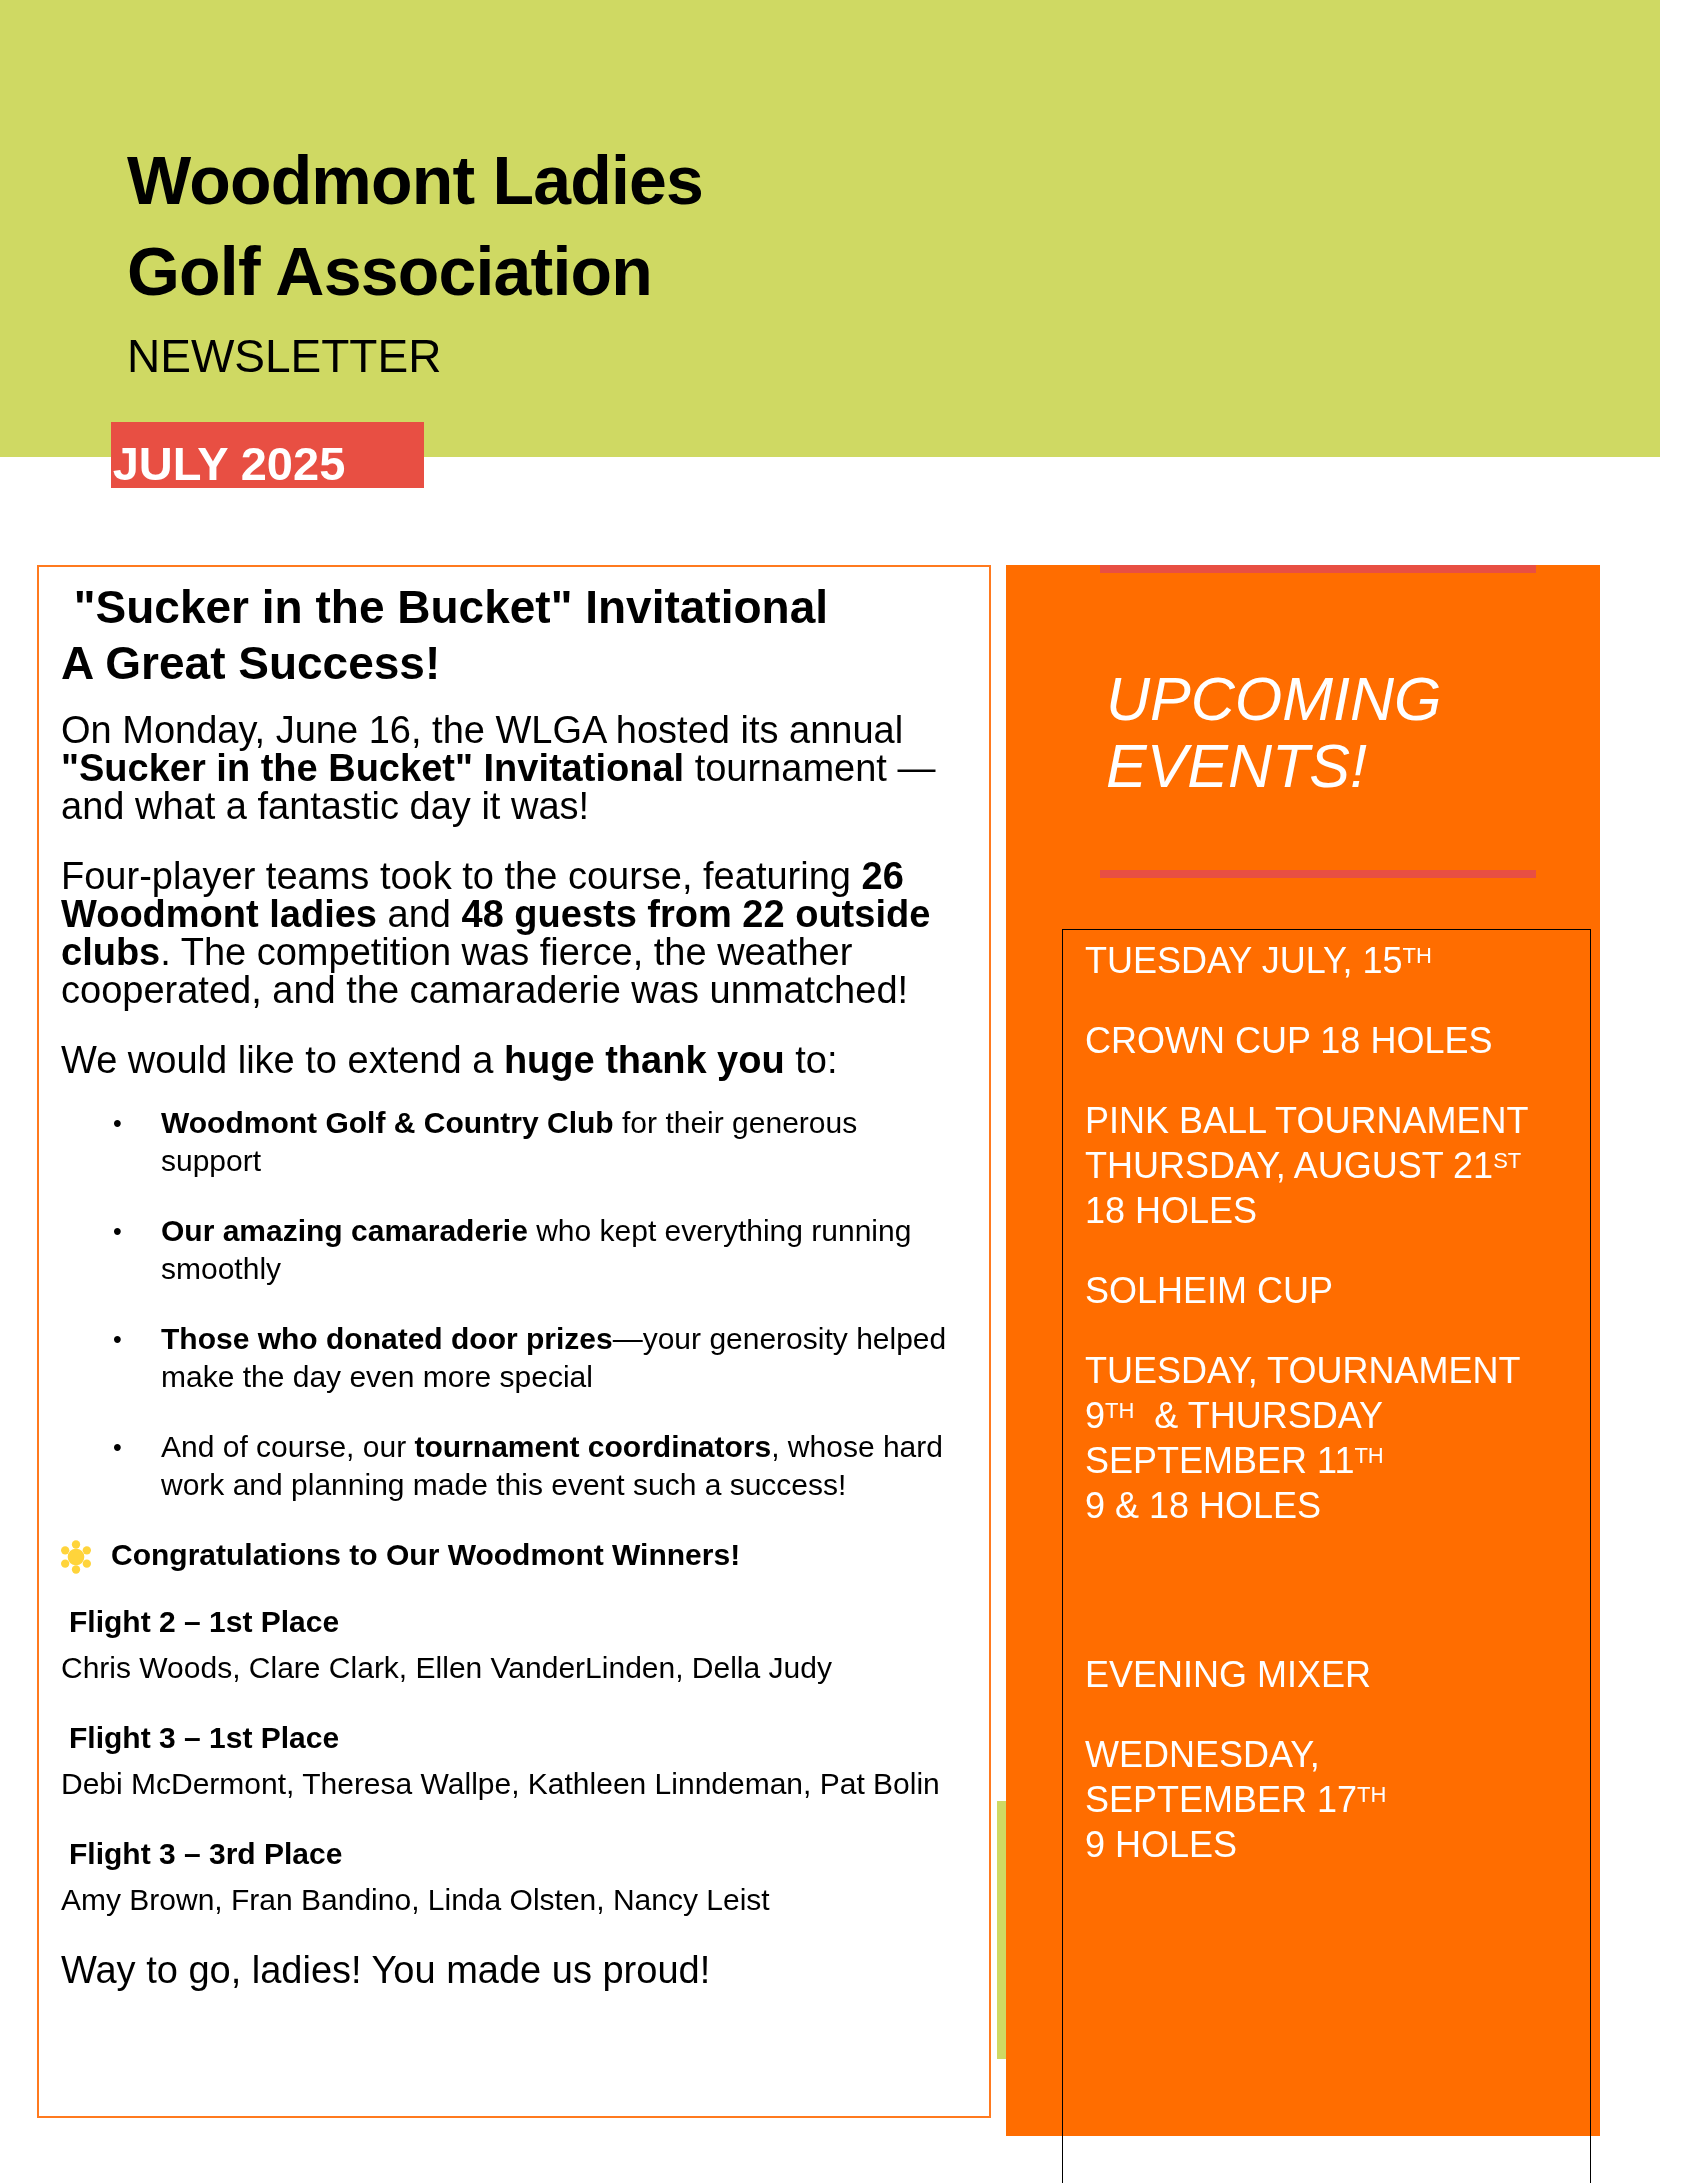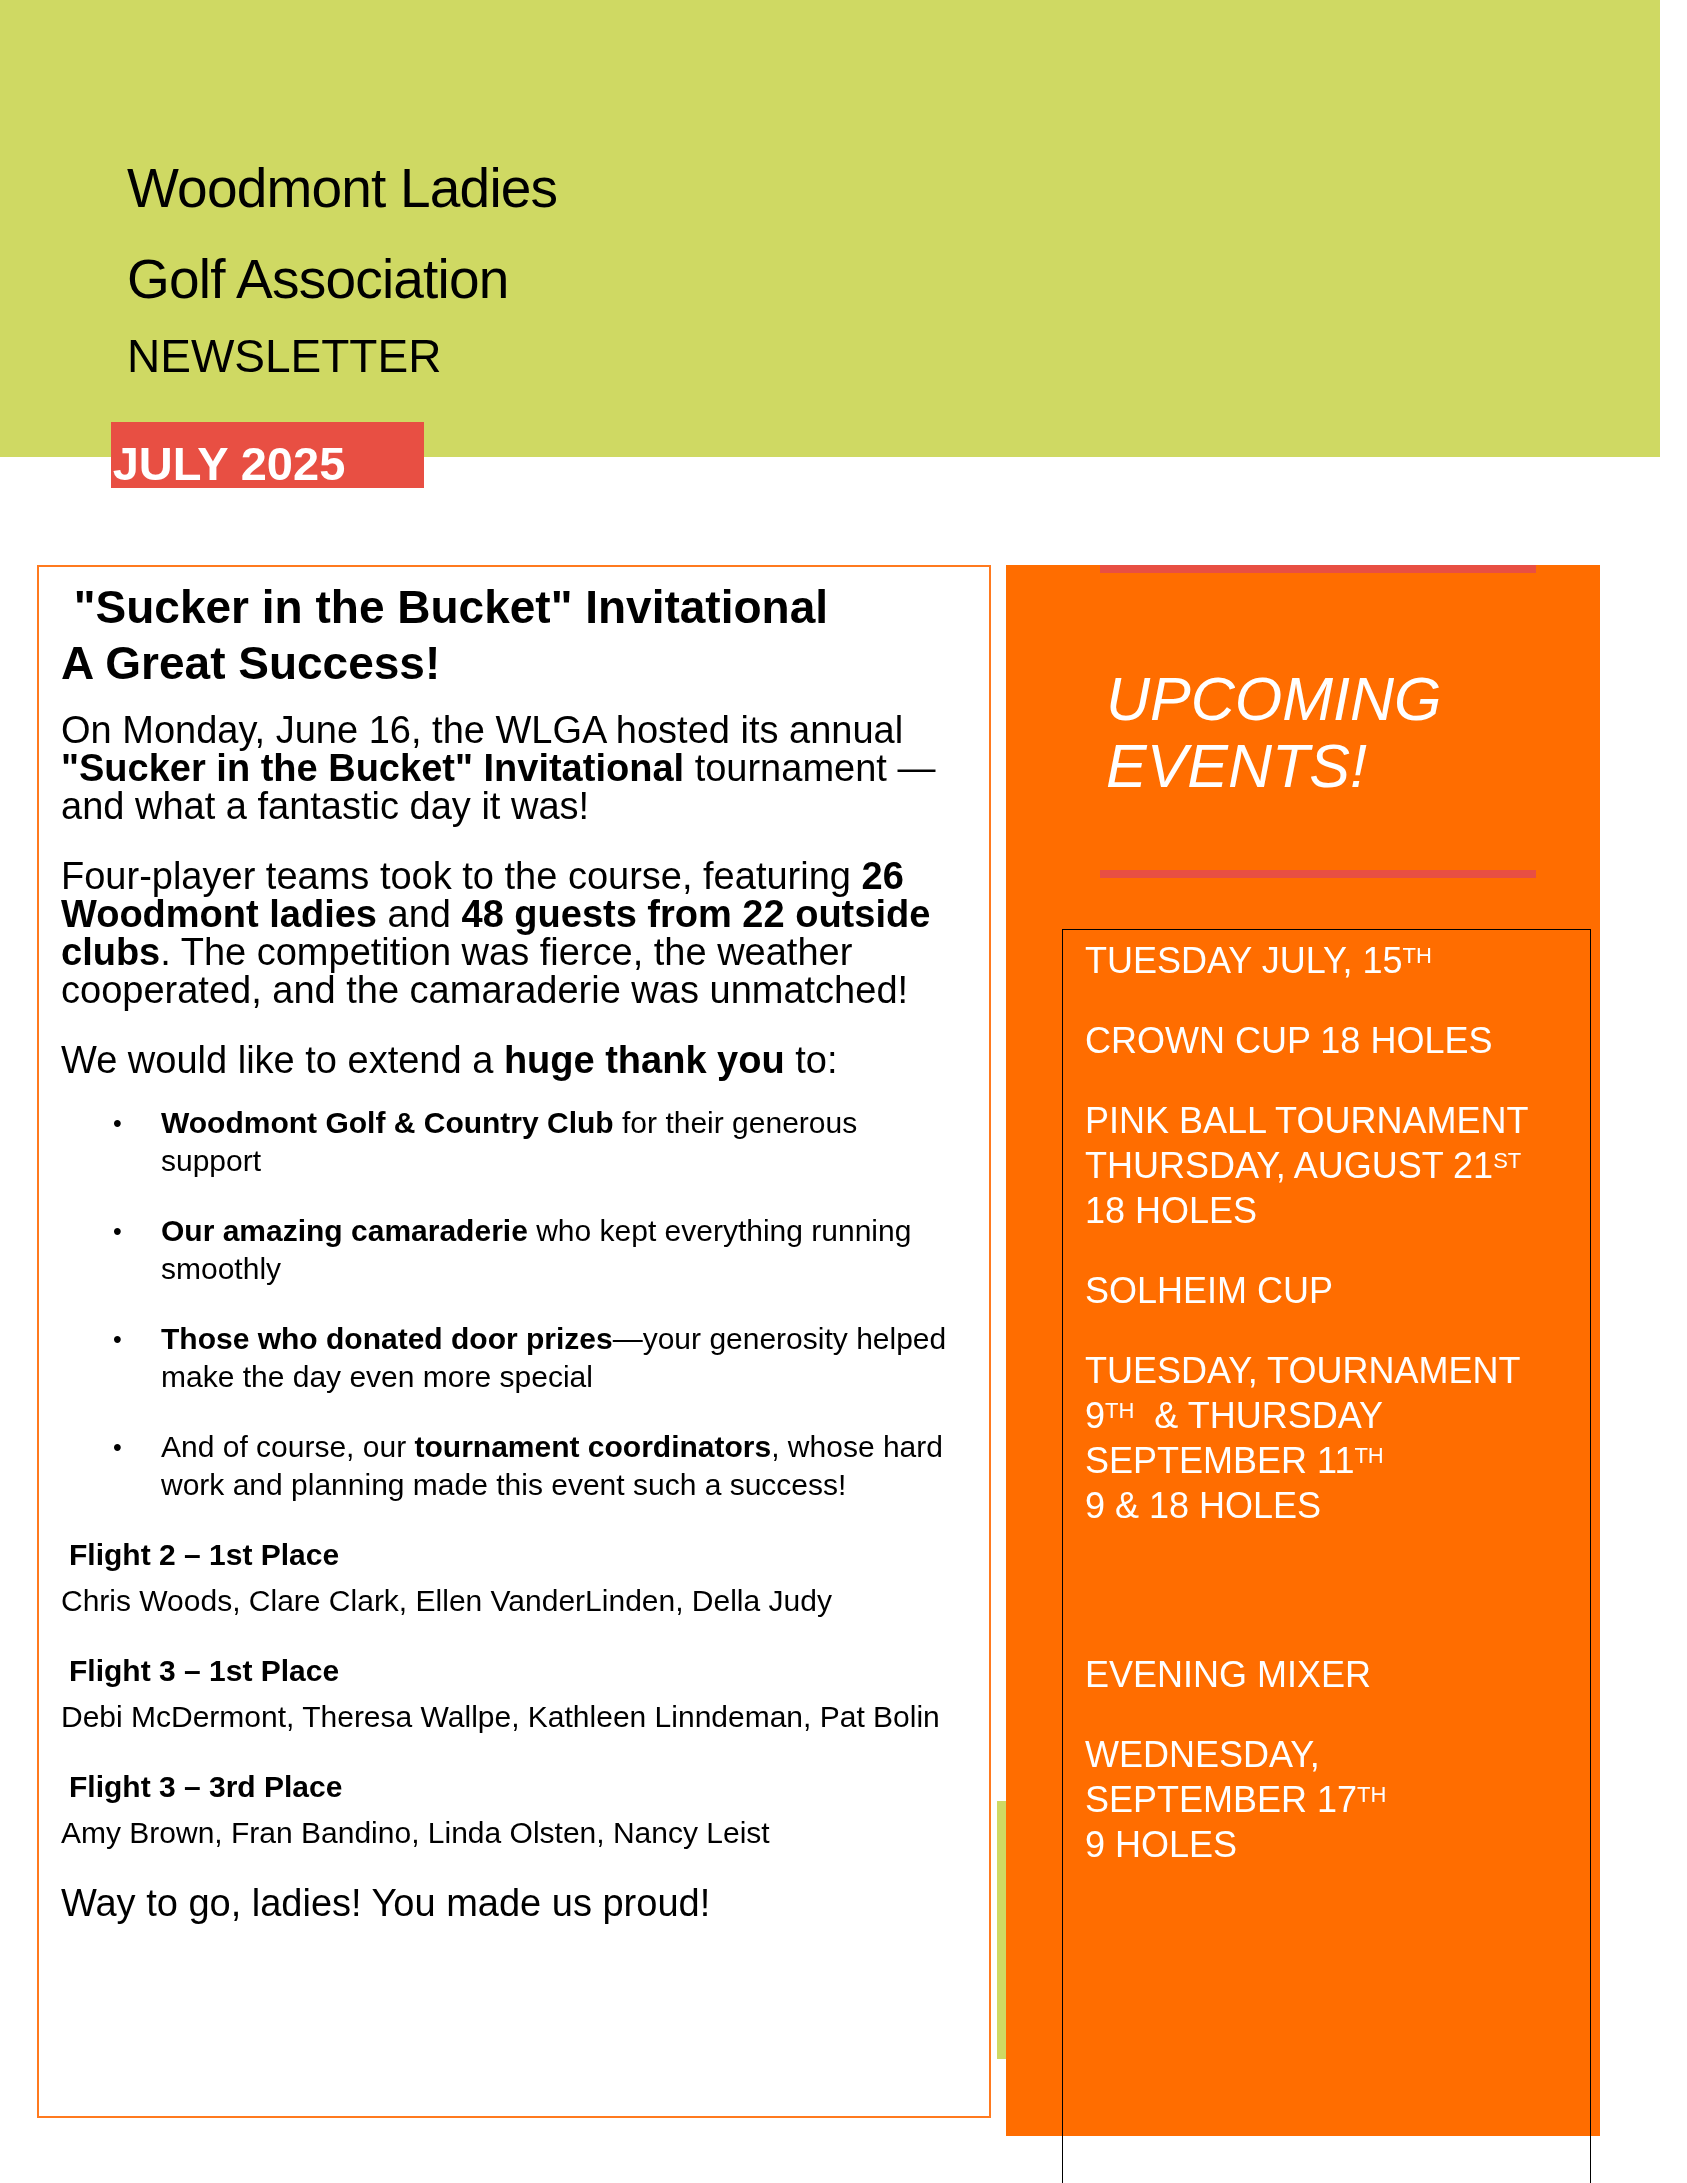--- a/index.html
+++ b/index.html
@@ -1,20 +1,20 @@
 <!DOCTYPE html>
 <html style="font-size:13.5px"><head>
 <meta charset="utf-8">
 <style>
   html, body { margin:0; padding:0; }
   body { width:1687px; height:2183px; position:relative; background:#ffffff; overflow:hidden;
          font-family:"Liberation Sans", sans-serif; color:#000; }
   .abs { position:absolute; }
   #header-band { left:0; top:0; width:1660px; height:457px; background:#CFD963; }
-  #title { left:127px; top:143px; font-size:55px; font-weight:normal; line-height:91px; letter-spacing:-0.8px; }
+  #title { left:127px; top:135px; font-size:68px; font-weight:bold; line-height:91px; letter-spacing:-0.8px; }
   #subtitle { left:127px; top:329px; font-size:46px; line-height:54px; }
   #date-badge { left:111px; top:422px; width:313px; height:66px; background:#E84F43; }
   #date-badge span { position:absolute; left:1.7px; top:15px; color:#fff; font-weight:bold; font-size:47px; line-height:54px; }
 
   #article { left:37px; top:565px; width:954px; height:1553px; border:2.5px solid #FF7A1F; background:#fff; box-sizing:border-box; }
   #article-inner { position:absolute; left:22px; top:11.8px; right:25px; }
   .headline { font-size:46px; font-weight:bold; line-height:56px; margin:0 0 20px 0; }
   .para { font-size:38px; line-height:38px; margin:0 0 32px 0; }
   .bullets { list-style:none; padding:0; margin:0 0 23.6px 0; }
   .bullets li { position:relative; padding-left:100px; font-size:30px; line-height:38px; margin-bottom:32px; }
@@ -58,20 +58,36 @@
     </h1>
     <p class="para"><span>On Monday, June 16, the WLGA hosted its annual </span><b>"Sucker in the Bucket" Invitational</b><span> tournament — and what a fantastic day it was!</span></p>
     <p class="para"><span>Four-player teams took to the course, featuring </span><b>26 Woodmont ladies</b><span> and </span><b>48 guests from 22 outside clubs</b><span>. The competition was fierce, the weather cooperated, and the camaraderie was unmatched!</span></p>
     <p class="para" style="margin-bottom:25px;"><span>We would like to extend a </span><b>huge thank you</b><span> to:</span></p>
     <ul class="bullets">
       <li><span class="dot">•</span><span></span><b>Woodmont Golf &amp; Country Club</b><span> for their generous support</span></li>
       <li><span class="dot">•</span><span></span><b>Our amazing camaraderie</b><span> who kept everything running smoothly</span></li>
       <li><span class="dot">•</span><span></span><b>Those who donated door prizes</b><span>—your generosity helped make the day even more special</span></li>
       <li><span class="dot">•</span><span>And of course, our </span><b>tournament coordinators</b><span>, whose hard work and planning made this event such a success!</span></li>
     </ul>
+    <div class="congrats">
+      <span class="sun">
+        <svg width="30" height="34" viewBox="0 0 36 40">
+          <g fill="#FFD43B">
+            <circle cx="18" cy="20" r="10"></circle>
+            <circle cx="18" cy="5" r="5"></circle>
+            <circle cx="18" cy="35" r="5"></circle>
+            <circle cx="5" cy="12" r="5"></circle>
+            <circle cx="31" cy="12" r="5"></circle>
+            <circle cx="5" cy="28" r="5"></circle>
+            <circle cx="31" cy="28" r="5"></circle>
+          </g>
+        </svg>
+      </span>
+      <span>Congratulations to Our Woodmont Winners!</span>
+    </div>
     <p class="winner-title">Flight 2 – 1st Place</p>
     <p class="winner-names">Chris Woods, Clare Clark, Ellen VanderLinden, Della Judy</p>
     <p class="winner-title">Flight 3 – 1st Place</p>
     <p class="winner-names">Debi McDermont, Theresa Wallpe, Kathleen Linndeman, Pat Bolin</p>
     <p class="winner-title">Flight 3 – 3rd Place</p>
     <p class="winner-names">Amy Brown, Fran Bandino, Linda Olsten, Nancy Leist</p>
     <p class="para">Way to go, ladies! You made us proud!</p>
   </div>
 </div>
 

